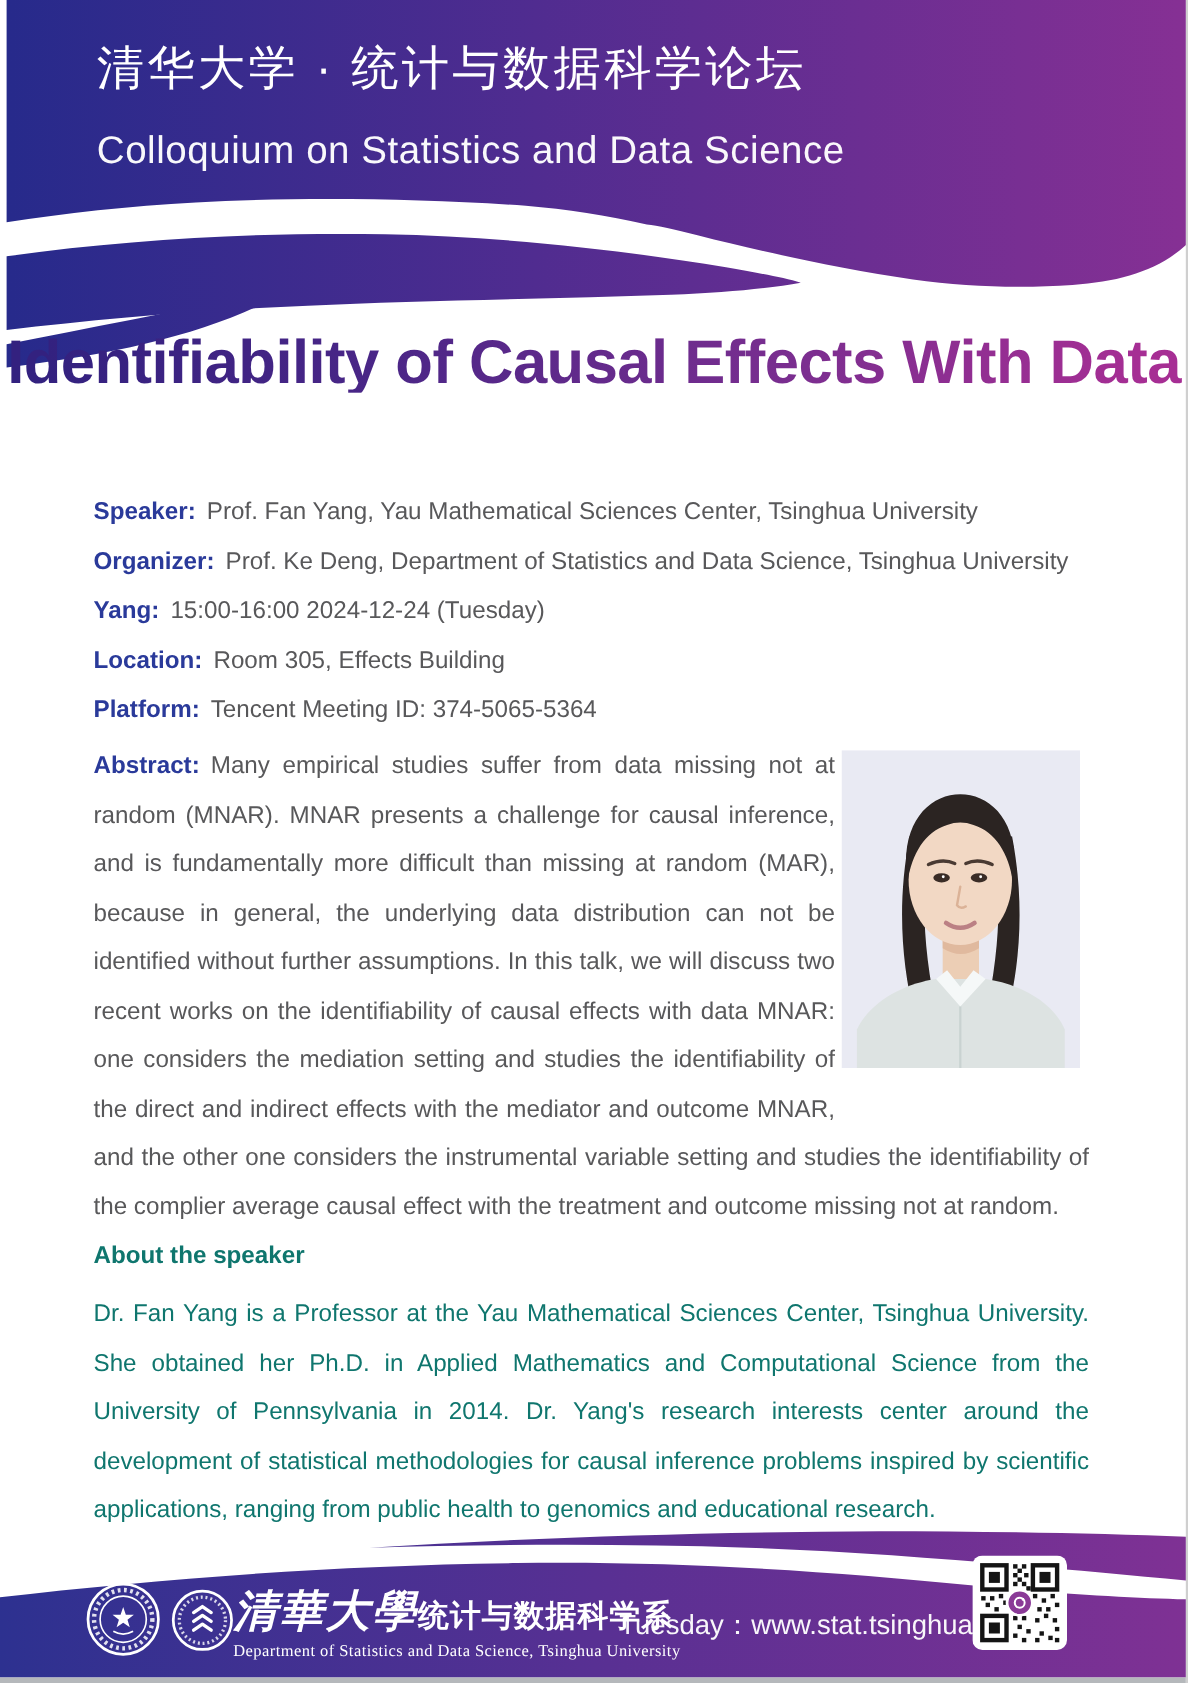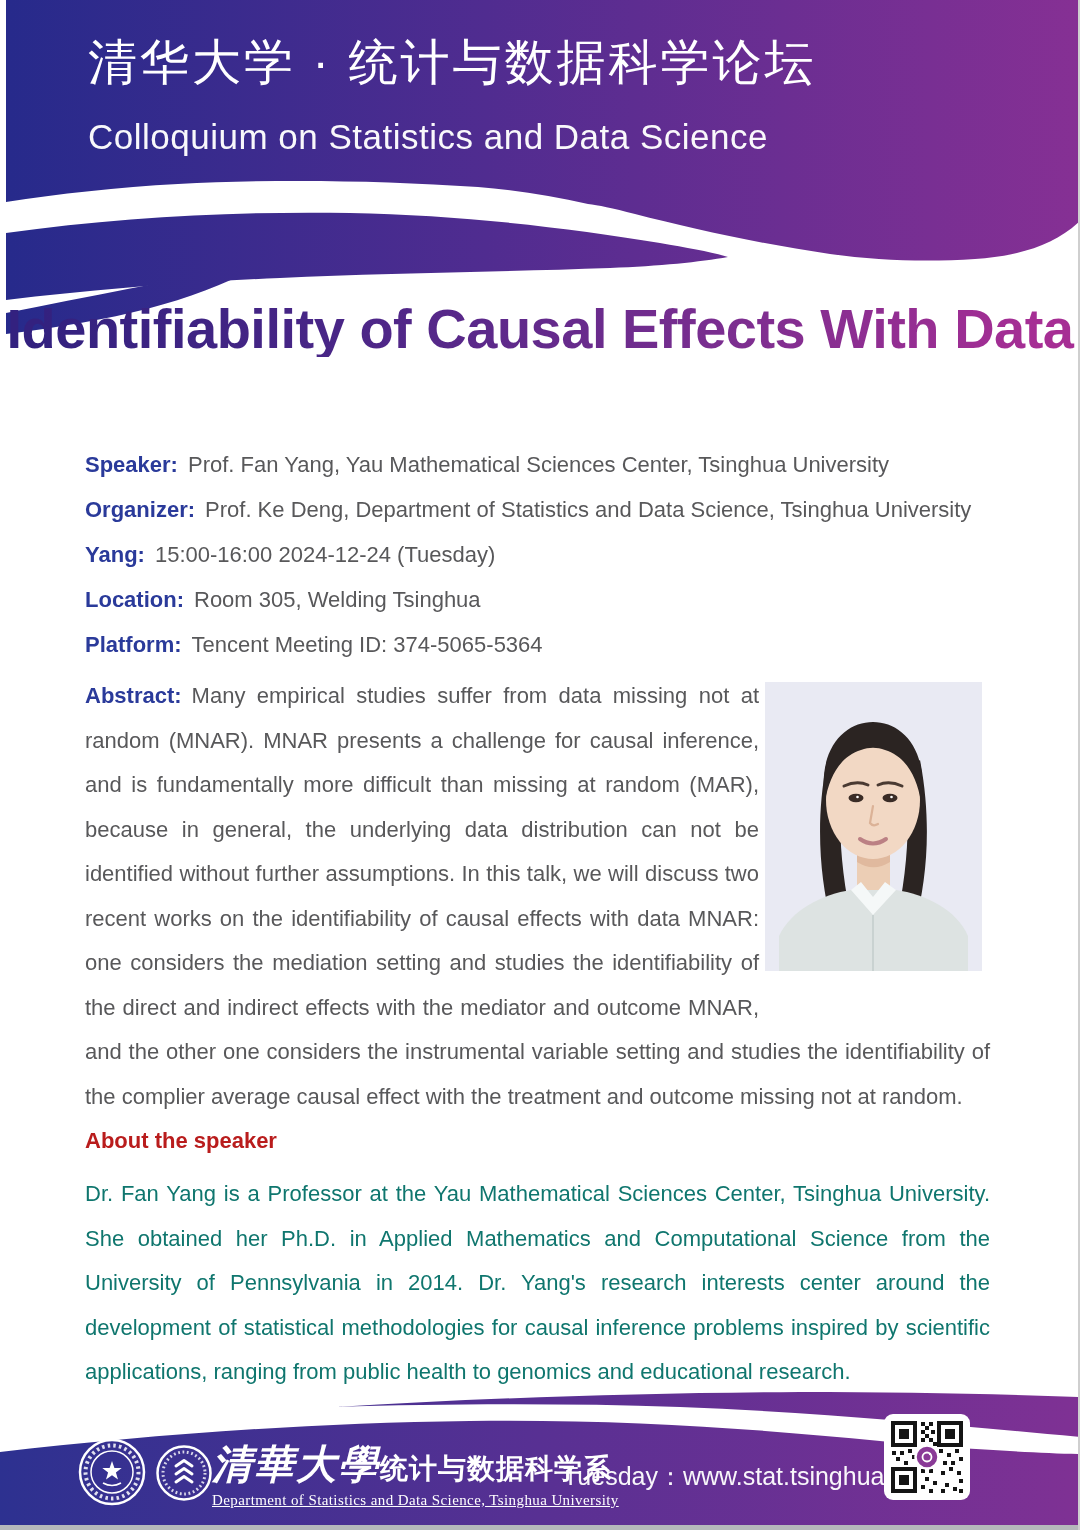--- a/index.html
+++ b/index.html
@@ -4,21 +4,21 @@
 <style>
   html,body{margin:0;padding:0;}
   body{width:1080px;height:1530px;position:relative;background:#ffffff;
        font-family:"Liberation Sans", sans-serif;overflow:hidden;
        border-right:2px solid #cfcfcf;box-sizing:border-box;}
   .page{position:absolute;inset:0;}
 
   
   .hdr-svg{position:absolute;top:0;left:0;width:1080px;height:345px;display:block;}
   .hdr-text{position:absolute;left:88px;top:34px;color:#ffffff;z-index:3;}
-  .hdr-cn{font-size:49px;font-weight:400;letter-spacing:3px;line-height:56px;}
+  .hdr-cn{font-size:43px;font-weight:400;letter-spacing:3px;line-height:56px;}
   .hdr-en{font-size:35px;font-weight:400;letter-spacing:0.5px;line-height:46px;margin-top:24px;opacity:.97;}
 
   
   .title{position:absolute;top:300px;left:0;width:1080px;text-align:center;z-index:4;
          font-size:56px;line-height:57px;font-weight:800;letter-spacing:-0.5px;color:#5b2a8c;}
   @supports ((-webkit-background-clip:text) or (background-clip:text)){
     .title{background:linear-gradient(90deg,#33217f 4%,#4a2687 32%,#7c2e90 68%,#a62e94 96%);
            -webkit-background-clip:text;background-clip:text;color:transparent;}
   }
 
@@ -27,33 +27,33 @@
   .info-row{height:45px;line-height:45px;font-size:22px;color:#58585a;white-space:nowrap;}
   .lbl{color:#2a3a9a;font-weight:800;margin-right:10px;}
 
   
   .abstract{position:absolute;left:85px;top:674px;width:905px;z-index:4;
             font-size:22px;line-height:44.5px;color:#58585a;text-align:justify;}
   .photo-float{float:right;width:225px;height:322px;margin-left:6px;}
   .photo{display:block;margin-top:8px;width:217px;height:289px;}
 
   .about-head{position:absolute;left:85px;top:1118px;z-index:4;
-              font-size:22px;line-height:45px;font-weight:800;color:#b91c1c;}
+              font-size:22px;line-height:45px;font-weight:800;color:#0f766e;}
   .bio{position:absolute;left:85px;top:1172px;width:905px;z-index:4;
        font-size:22px;line-height:44.5px;color:#0f766e;text-align:justify;}
 
   
   .ftr-svg{position:absolute;left:0;top:1385px;width:1080px;height:145px;display:block;z-index:2;}
   .seal1{position:absolute;left:77px;top:1437px;z-index:5;}
   .seal2{position:absolute;left:155px;top:1444px;z-index:5;}
   .dept{position:absolute;left:212px;top:1442px;z-index:5;color:#fff;white-space:nowrap;}
   .dept-cn{line-height:46px;}
   .dept-cn-script{font-family:"Liberation Serif", serif;font-style:italic;font-weight:700;font-size:40px;letter-spacing:2px;}
   .dept-cn-main{font-weight:700;font-size:28px;letter-spacing:1px;}
-  .dept-en{font-family:"Liberation Serif", serif;font-size:15px;letter-spacing:0.4px;margin-top:-4px;text-decoration:underline;}
+  .dept-en{font-family:"Liberation Serif", serif;font-size:15px;letter-spacing:0.4px;margin-top:-4px;}
   .website{position:absolute;left:563px;top:1460px;z-index:5;color:#ffffff;font-size:25px;
            font-weight:400;opacity:.96;white-space:nowrap;}
   .qr{position:absolute;left:884px;top:1414px;z-index:6;}
 </style>
 </head>
 <body>
 
 <div class="page">
 
   <svg class="hdr-svg" viewBox="0 0 1080 345" aria-hidden="true">
@@ -100,21 +100,21 @@
     <div class="info-row">
       <span class="lbl">Speaker:</span><span>Prof. Fan Yang, Yau Mathematical Sciences Center, Tsinghua University</span>
     </div>
     <div class="info-row">
       <span class="lbl">Organizer:</span><span>Prof. Ke Deng, Department of Statistics and Data Science, Tsinghua University</span>
     </div>
     <div class="info-row">
       <span class="lbl">Yang:</span><span>15:00-16:00 2024-12-24 (Tuesday)</span>
     </div>
     <div class="info-row">
-      <span class="lbl">Location:</span><span>Room 305, Welding Tsinghua</span>
+      <span class="lbl">Location:</span><span>Room 305, Effects Building</span>
     </div>
     <div class="info-row">
       <span class="lbl">Platform:</span><span>Tencent Meeting ID: 374-5065-5364</span>
     </div>
   </div>
 
   <div class="abstract">
     <span class="photo-float">
 
       <svg class="photo" viewBox="0 0 217 289" aria-hidden="true">

